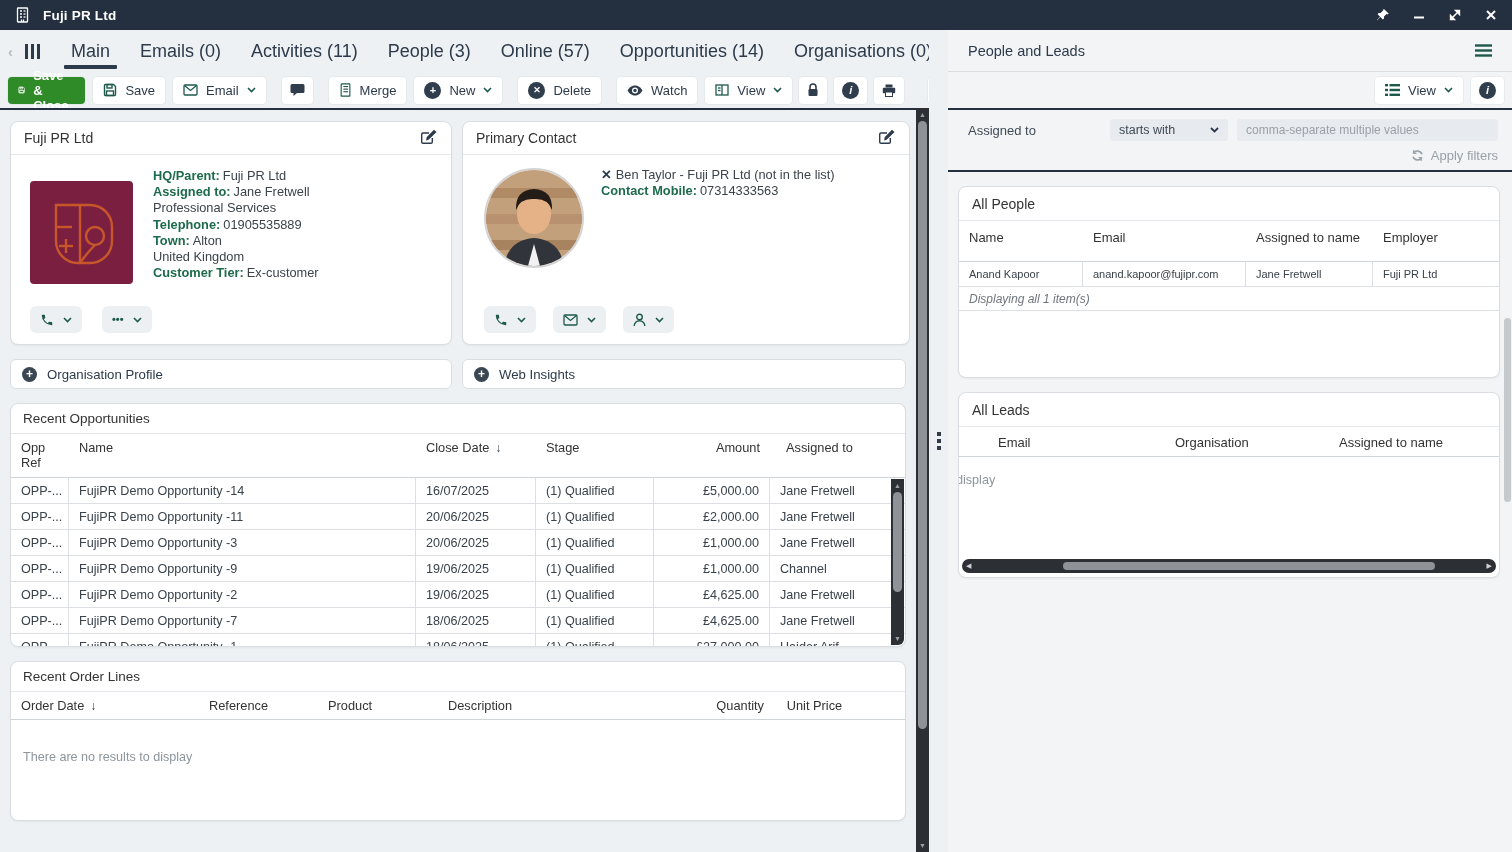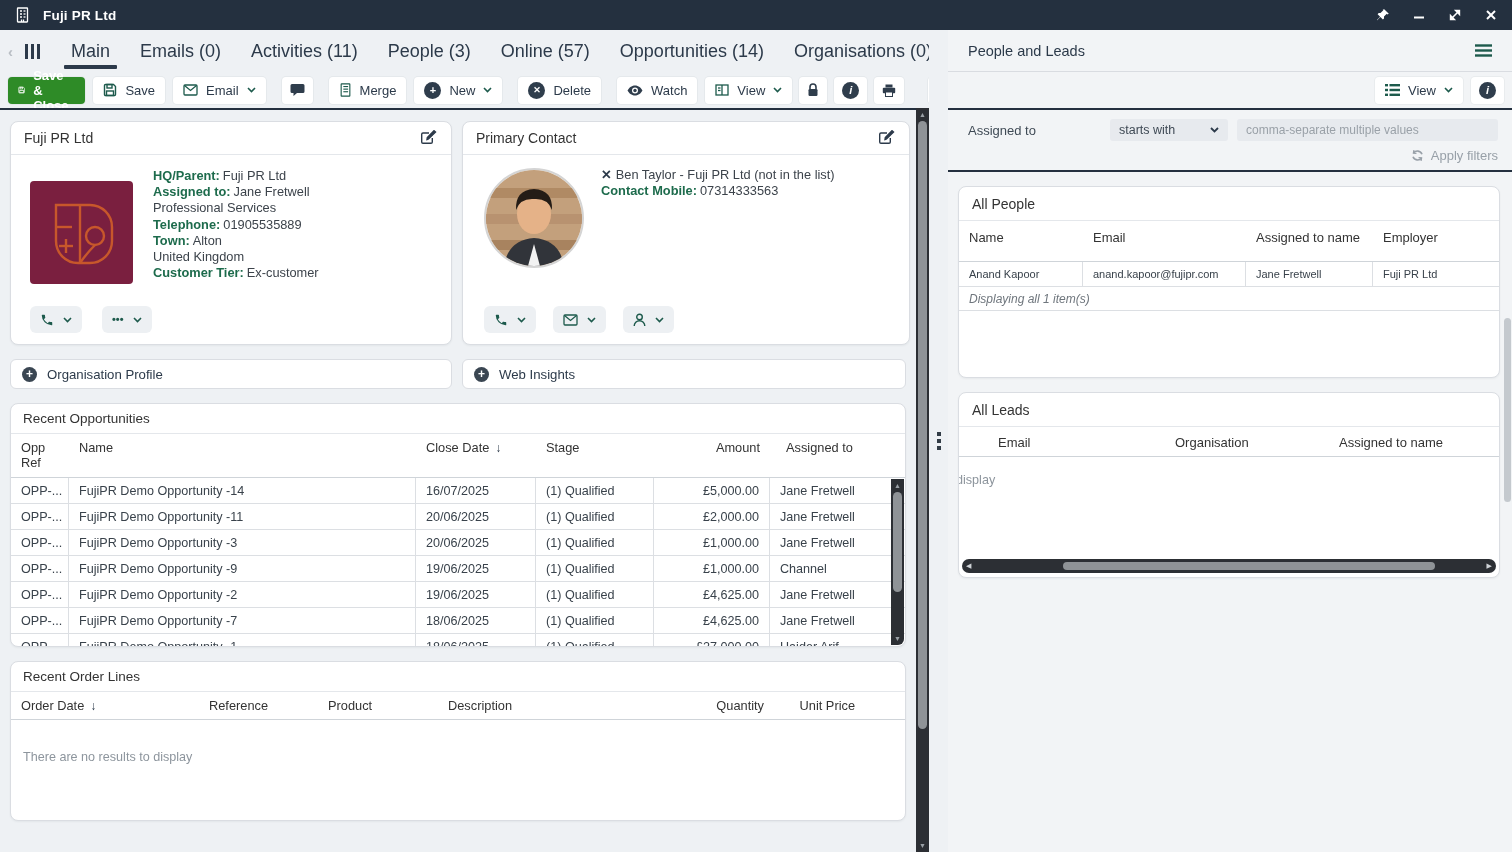--- a/index.html
+++ b/index.html
@@ -90,21 +90,21 @@
   .opp-row>div{padding:0 10px;border-right:1px solid var(--row-border);display:flex;align-items:center;overflow:hidden;white-space:nowrap}
   .opp-row>div:last-child{border-right:none}
   .v-scroll{position:absolute;top:75px;right:1px;bottom:1px;width:13px;background:var(--track);display:flex;flex-direction:column;align-items:center;padding:2px 0;border-radius:0 0 6px 0}
   .v-scroll .arr{color:#9aa0a6;font-size:7px;line-height:9px}
   .v-scroll .thumb{width:9px;border-radius:5px;background:var(--thumb);margin-top:2px;height:100px}
   .v-scroll .sp{flex:1}
 
   .ord-card{width:896px;height:160px;position:relative}
   .ord-head{display:flex;height:28px;align-items:center;font-size:12.8px;color:#333;border-bottom:1px solid #cfd4d9}
   .ow-date{width:198px;padding-left:10px}.ow-ref{width:119px}.ow-prod{width:120px}.ow-desc{width:186px}
-  .ow-qty{width:130px;text-align:right}.ow-price{flex:1;text-align:right;padding-right:50px}
+  .ow-qty{width:130px;text-align:right}.ow-price{flex:1;text-align:center;padding-right:40px}
   .empty-msg{padding:30px 0 0 12px;font-size:12.6px;color:var(--muted)}
 
   
   .main-scroll{position:absolute;left:916px;top:108px;bottom:0;width:13px;background:var(--track);display:flex;flex-direction:column;align-items:center;padding:2px 0;z-index:20}
   .main-scroll .arr{color:#9aa0a6;font-size:7px;line-height:9px}
   .main-scroll .thumb{width:9px;border-radius:5px;background:var(--thumb);margin-top:2px;height:608px}
   .main-scroll .sp{flex:1}
   .splitter{position:absolute;left:929px;top:30px;bottom:0;width:19px;background:var(--bg);display:flex;align-items:center;justify-content:center}
   .splitter .dots{display:flex;flex-direction:column;gap:3px}
   .splitter .dots i{width:4px;height:4px;background:#323c46;display:block}

